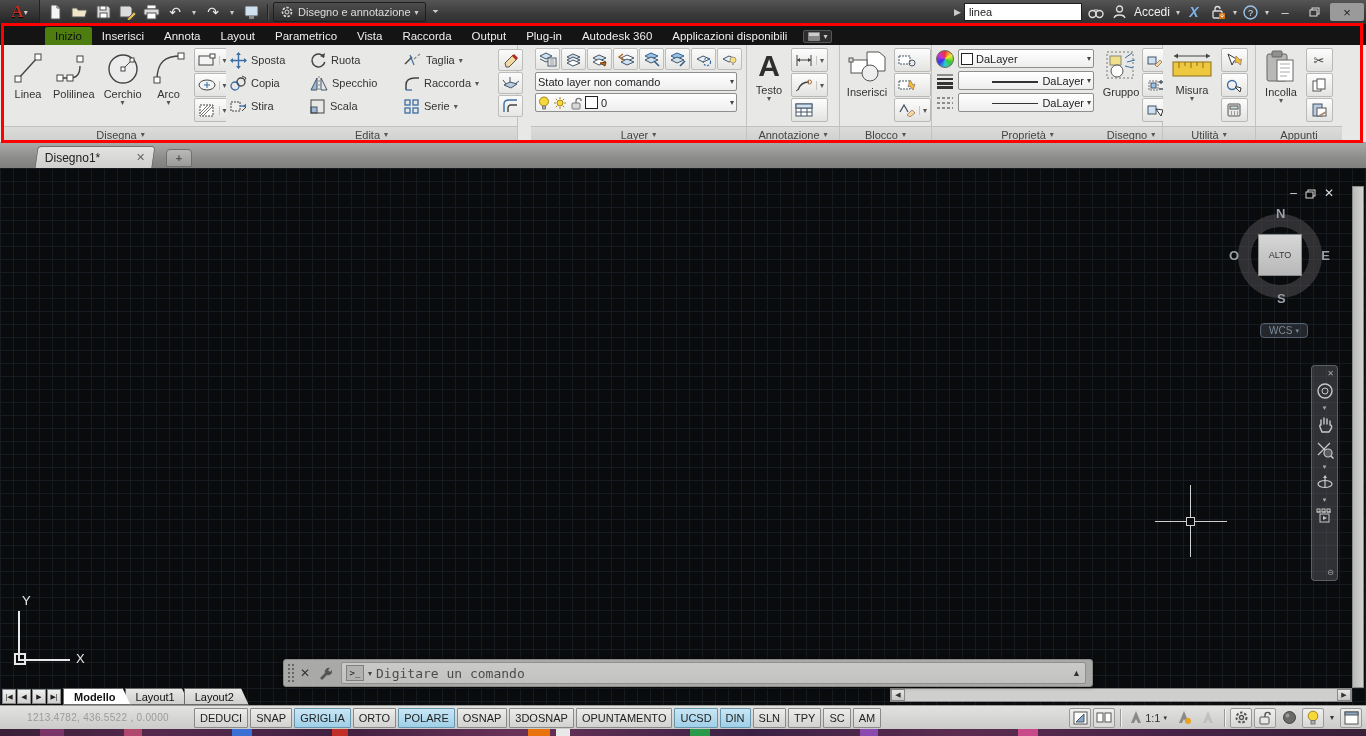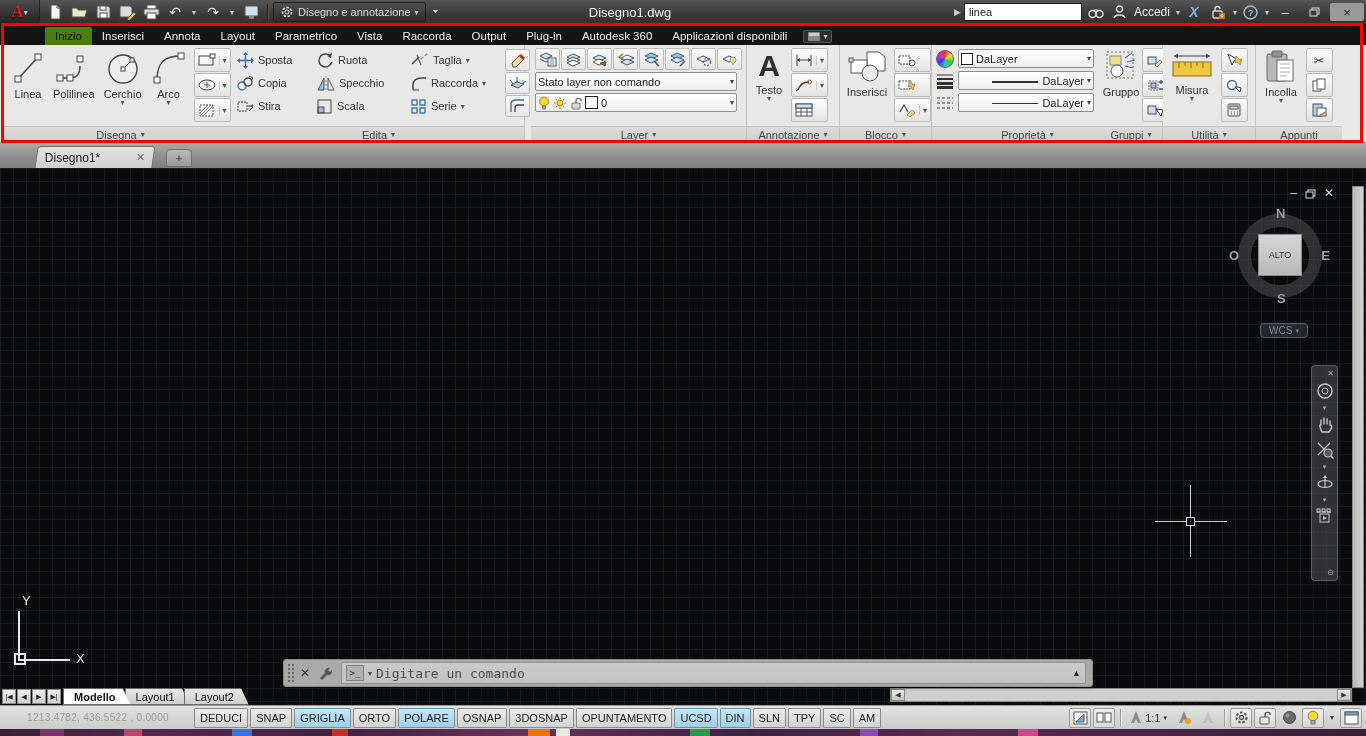--- a/index.html
+++ b/index.html
@@ -171,21 +171,20 @@
           <circle cx="7" cy="7" r="4.5" fill="none" stroke="#ddd" stroke-width="1.6" stroke-dasharray="2.4 1.6"></circle>
           <circle cx="7" cy="7" r="2" fill="none" stroke="#ddd"></circle>
         </svg>
       <span>Disegno e annotazione</span>
       <span class="caret">▾</span>
     </div>
     <div class="qbtn" style="width:16px">
         <span class="caret">⏷</span>
       </div>
   </div>
-  <div class="tb-title">Disegno1.dwg</div>
   <div class="tb-right">
     <span style="color:#ccc;font-size:9px">▶</span>
     <input class="search-input" value="linea" style="">
     <div class="qbtn">
         <svg width="16" height="13">
           <circle cx="4.5" cy="8" r="3.5" fill="none" stroke="#ddd" stroke-width="1.4"></circle>
           <circle cx="11.5" cy="8" r="3.5" fill="none" stroke="#ddd" stroke-width="1.4"></circle>
           <path d="M6 4h4" stroke="#ddd"></path>
         </svg>
       </div>
@@ -321,21 +320,21 @@
             <span class="dn">▾</span>
           </div>
       </div>
     </div>
     <div class="pt">
         <span>Disegna</span>
         <span class="dn">▾</span>
       </div>
   </div>
 
-  <div class="panel" style="left:233px;width:292px">
+  <div class="panel" style="left:226px;width:292px">
     <div class="pc" style="flex-direction:column;gap:1px;padding-top:4px">
       <div style="display:flex;gap:2px">
         <div class="erow" style="width:78px">
             <svg width="17" height="17">
               <path d="M8.5 1v15M1 8.5h15" stroke="#3b6ea5" stroke-width="1.4"></path>
               <path d="M8.5 0l-2.4 3h4.8zM8.5 17l-2.4-3h4.8zM0 8.5l3-2.4v4.8zM17 8.5l-3-2.4v4.8z" fill="#3b6ea5"></path>
             </svg>
             <span class="lbl">Sposta</span>
           </div>
         <div class="erow" style="width:92px">
@@ -683,21 +682,21 @@
             <span class="ic">
               <svg width="16" height="13">
                 <rect x="1" y="2" width="8" height="8" fill="#cfe0f0" stroke="#456"></rect>
                 <path d="M9 5l5 7 2-6z" fill="#fff" stroke="#333"></path>
               </svg>
             </span>
           </div>
       </div>
     </div>
     <div class="pt">
-        <span>Gruppi</span>
+        <span>Disegno</span>
         <span class="dn">▾</span>
       </div>
   </div>
 
   <div class="panel" style="left:1163px;width:93px">
     <div class="pc">
       <div class="bigbtn" style="min-width:48px">
         <svg width="44" height="32">
             <path d="M4 6h36" stroke="#444"></path>
             <path d="M4 6L8 3.5v5zM40 6l-4-2.5v5z" fill="#444"></path>

